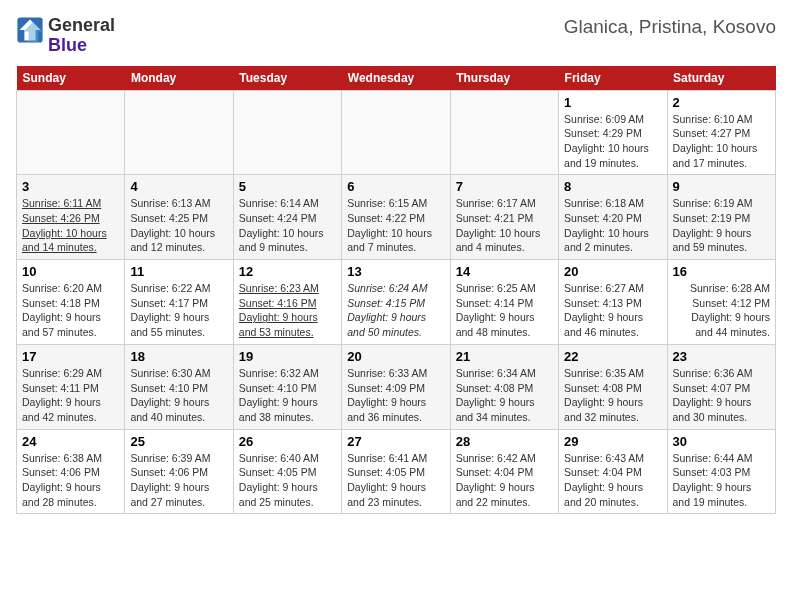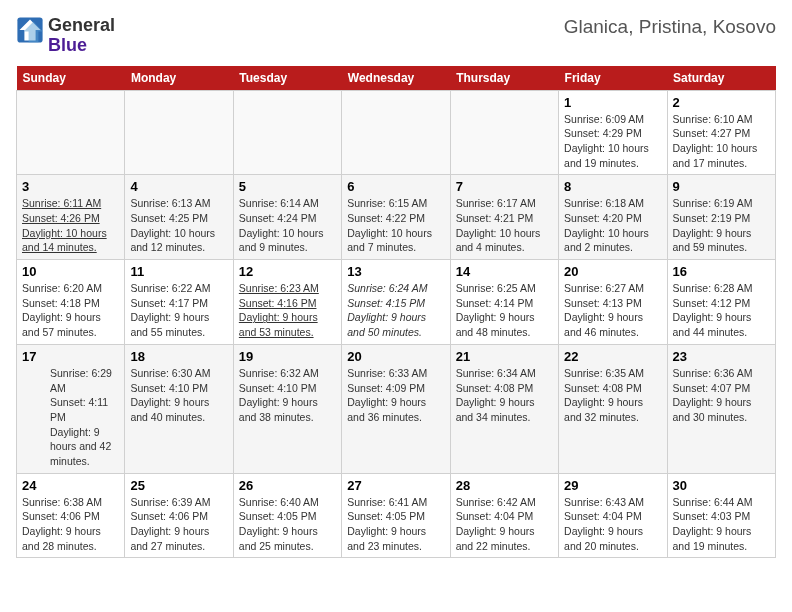--- a/index.html
+++ b/index.html
@@ -210,29 +210,29 @@
 Daylight: 9 hours and 48 minutes.</div>
         </td>
         <td>
           <span class="day-number">20</span>
           <div class="day-info" style="white-space: pre-line;">Sunrise: 6:27 AM
 Sunset: 4:13 PM
 Daylight: 9 hours and 46 minutes.</div>
         </td>
         <td>
           <span class="day-number">16</span>
-          <div class="day-info" style="white-space: pre-line;">Sunrise: 6:28 AM
+          <div class="day-info" style="white-space: pre-line; text-align: right;">Sunrise: 6:28 AM
 Sunset: 4:12 PM
 Daylight: 9 hours and 44 minutes.</div>
         </td>
       </tr>
       <tr>
         <td>
           <span class="day-number">17</span>
-          <div class="day-info" style="white-space: pre-line; margin-left: 28px;">Sunrise: 6:29 AM
+          <div class="day-info" style="white-space: pre-line;">Sunrise: 6:29 AM
 Sunset: 4:11 PM
 Daylight: 9 hours and 42 minutes.</div>
         </td>
         <td>
           <span class="day-number">18</span>
           <div class="day-info" style="white-space: pre-line;">Sunrise: 6:30 AM
 Sunset: 4:10 PM
 Daylight: 9 hours and 40 minutes.</div>
         </td>
         <td>

